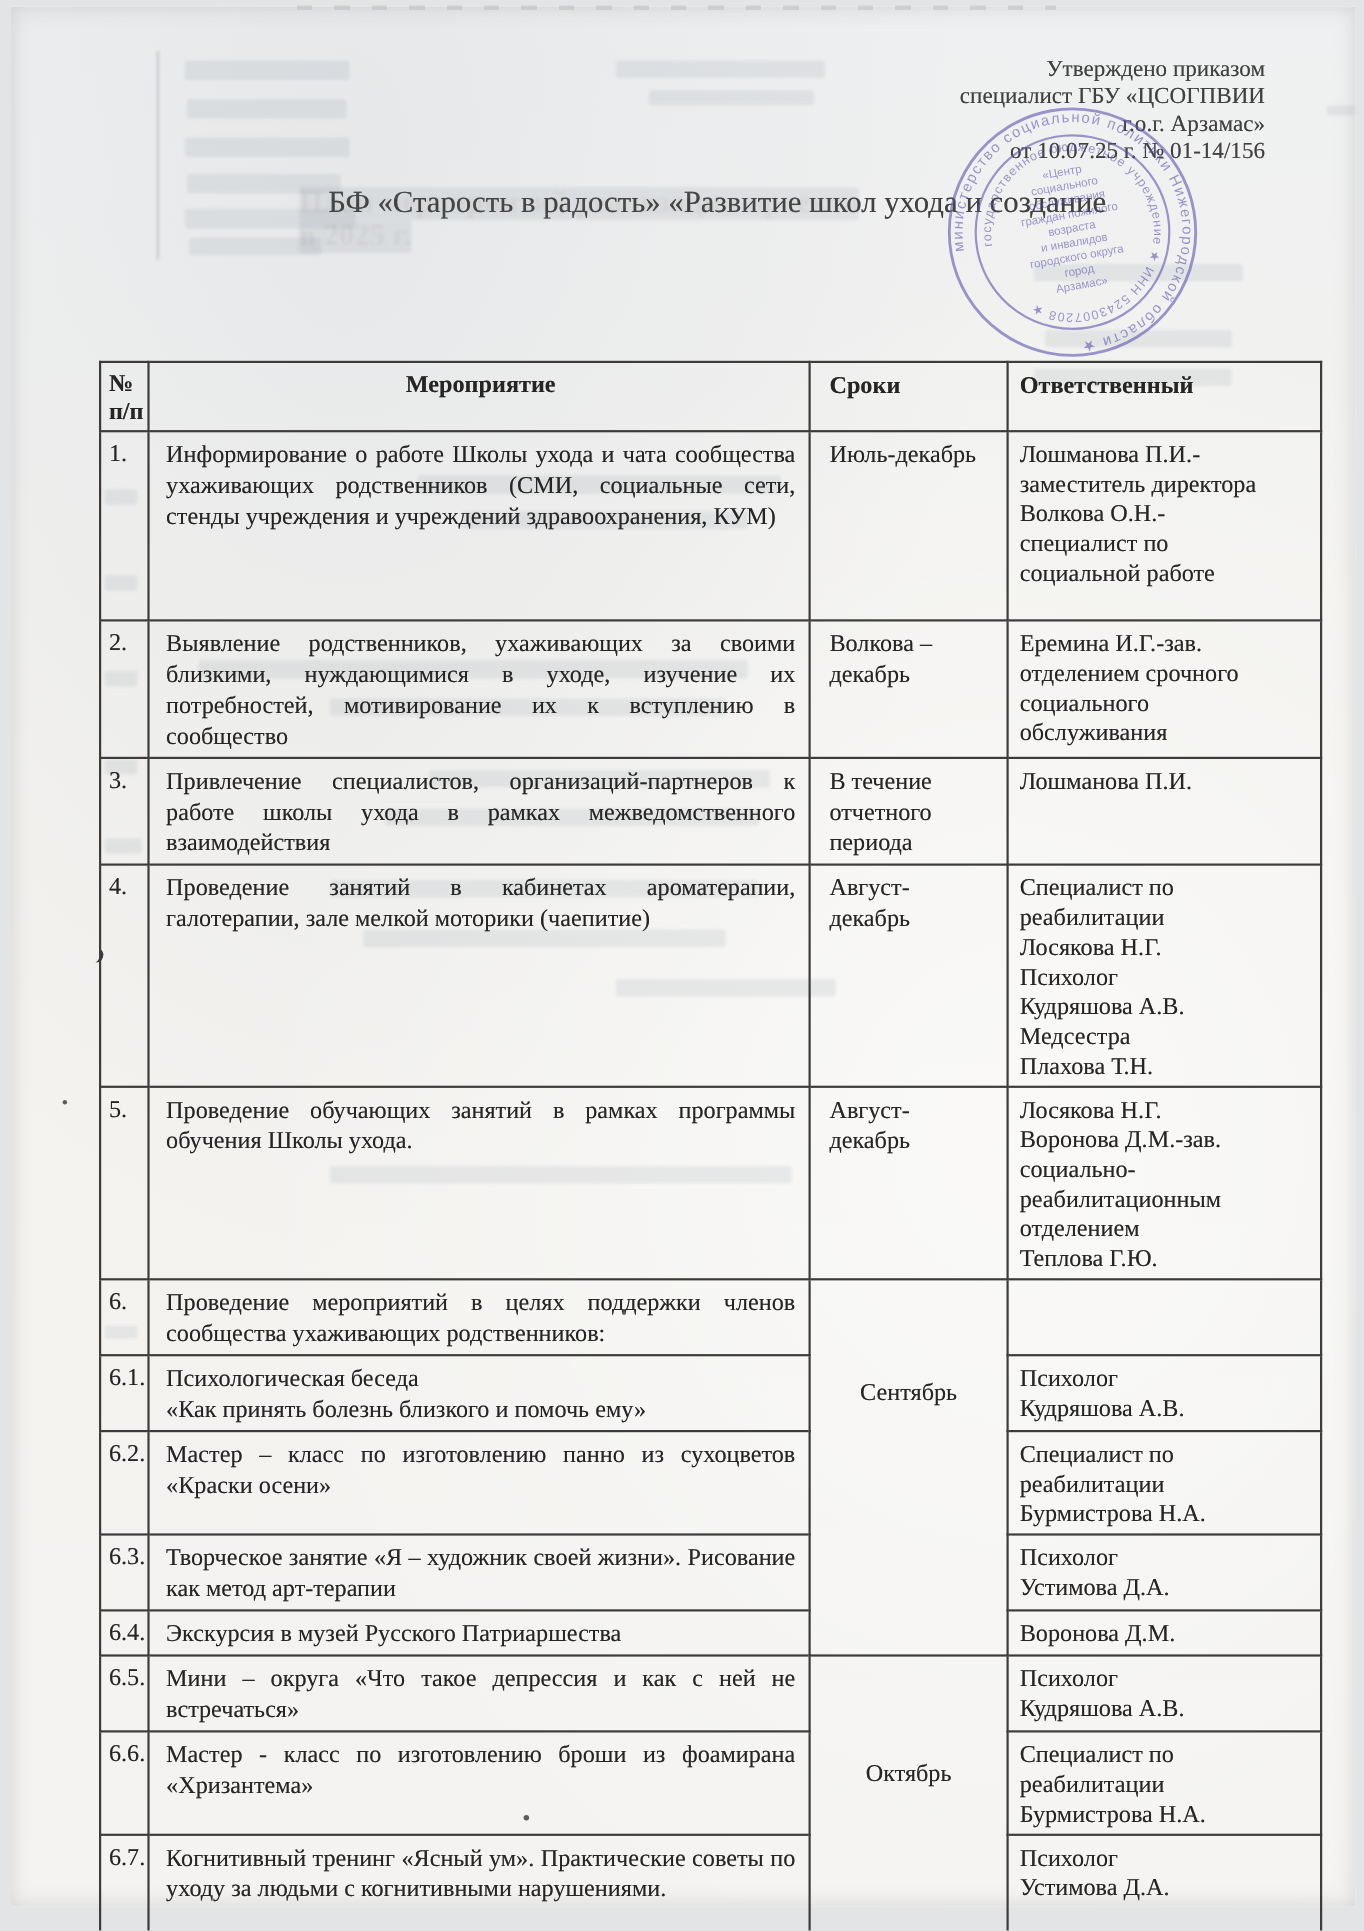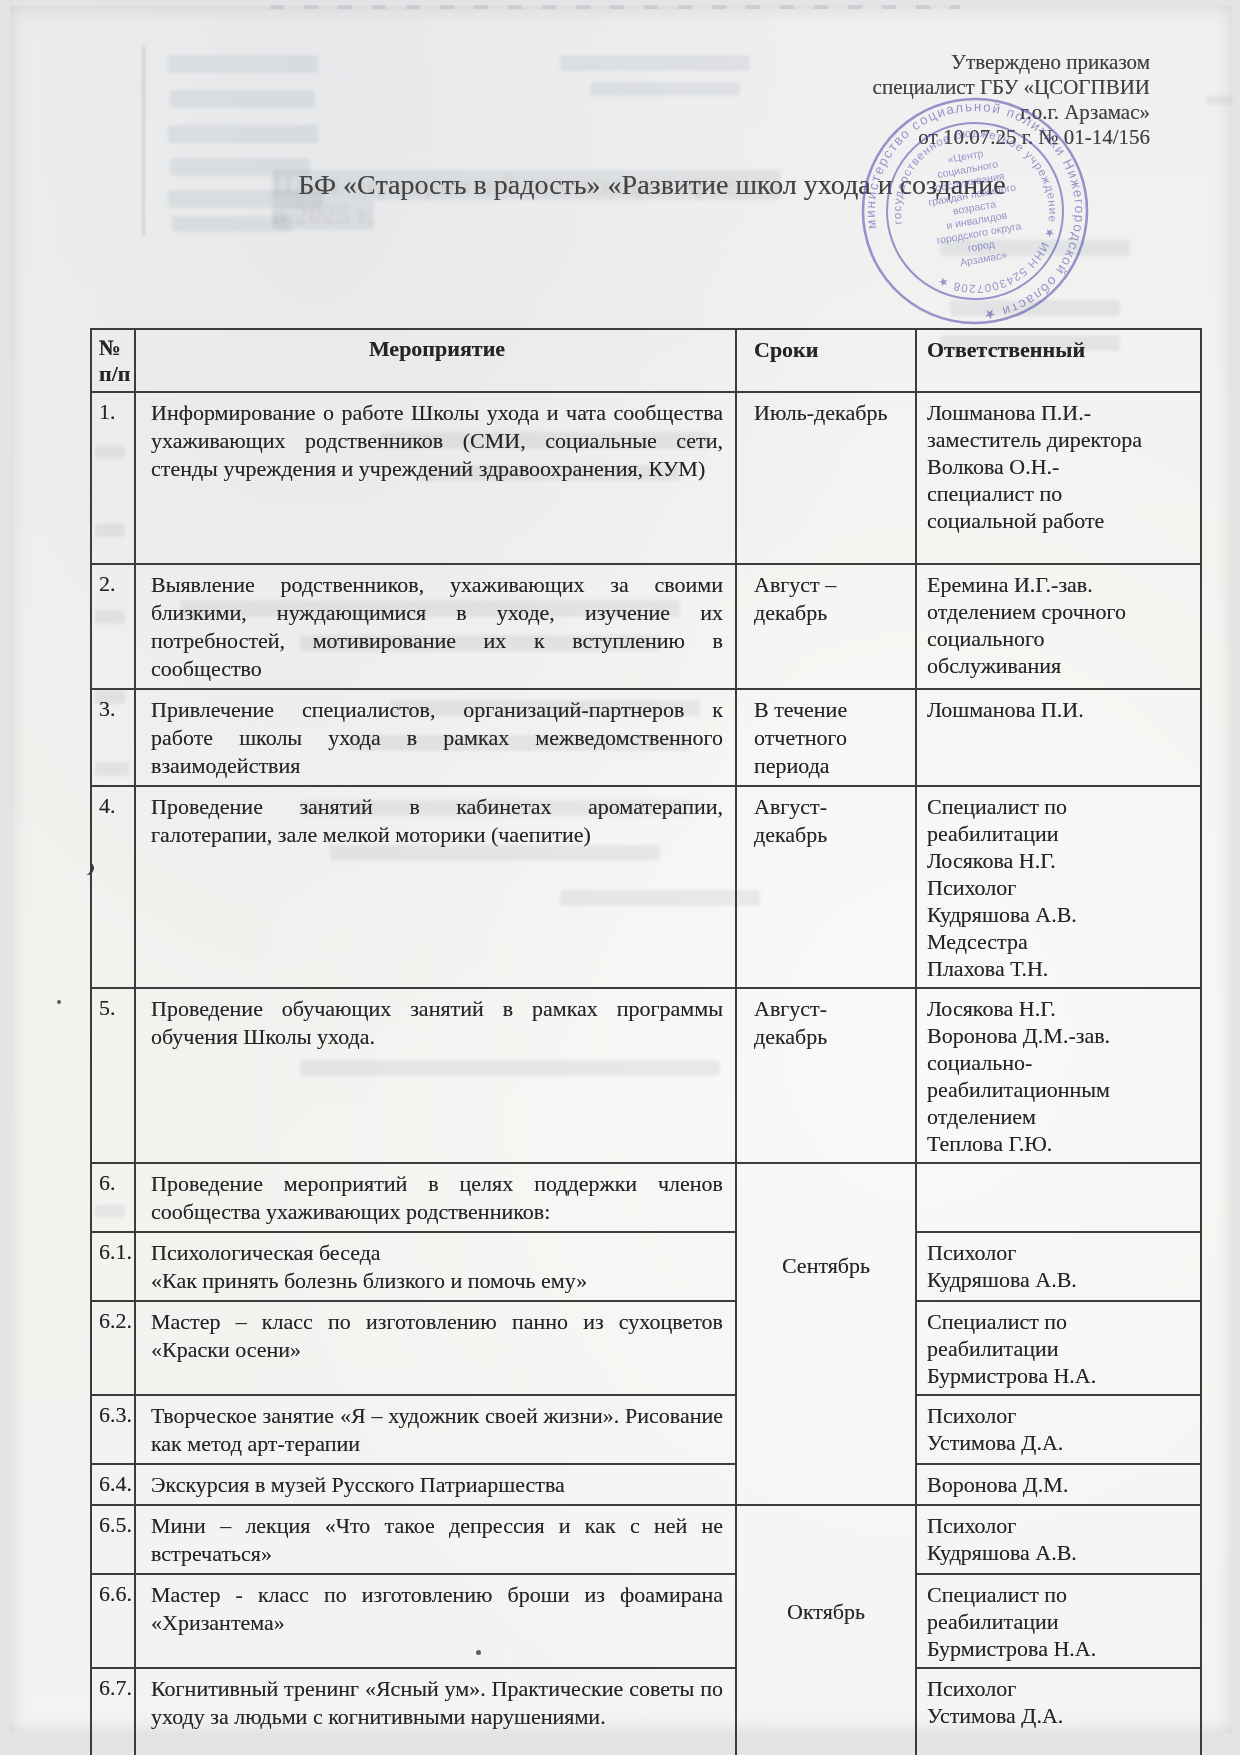--- a/index.html
+++ b/index.html
@@ -179,21 +179,21 @@
         <td class="c-resp">Лошманова П.И.-
 заместитель директора
 Волкова О.Н.-
 специалист по
 социальной работе</td>
       </tr>
 
       <tr style="height:116px">
         <td class="c-num">2.</td>
         <td class="c-event">Выявление родственников, ухаживающих за своими близкими, нуждающимися в уходе, изучение их потребностей, мотивирование их к вступлению в сообщество</td>
-        <td class="c-dates">Август –
+        <td class="c-dates">Волкова –
 декабрь</td>
         <td class="c-resp">Еремина И.Г.-зав.
 отделением срочного
 социального
 обслуживания</td>
       </tr>
 
       <tr style="height:89px">
         <td class="c-num">3.</td>
         <td class="c-event">Привлечение специалистов, организаций-партнеров к работе школы ухода в рамках межведомственного взаимодействия</td>
@@ -261,21 +261,21 @@
       </tr>
 
       <tr style="height:29px">
         <td class="c-num">6.4.</td>
         <td class="c-event">Экскурсия в музей Русского Патриаршества</td>
         <td class="c-resp">Воронова Д.М.</td>
       </tr>
 
       <tr style="height:58px">
         <td class="c-num">6.5.</td>
-        <td class="c-event">Мини – лекция «Что такое депрессия и как с ней не встречаться»</td>
+        <td class="c-event">Мини – округа «Что такое депрессия и как с ней не встречаться»</td>
         <td class="c-dates month month-oct" rowspan="3">Октябрь</td>
         <td class="c-resp">Психолог
 Кудряшова А.В.</td>
       </tr>
 
       <tr style="height:85px">
         <td class="c-num">6.6.</td>
         <td class="c-event">Мастер - класс по изготовлению броши из фоамирана «Хризантема»</td>
         <td class="c-resp">Специалист по
 реабилитации

